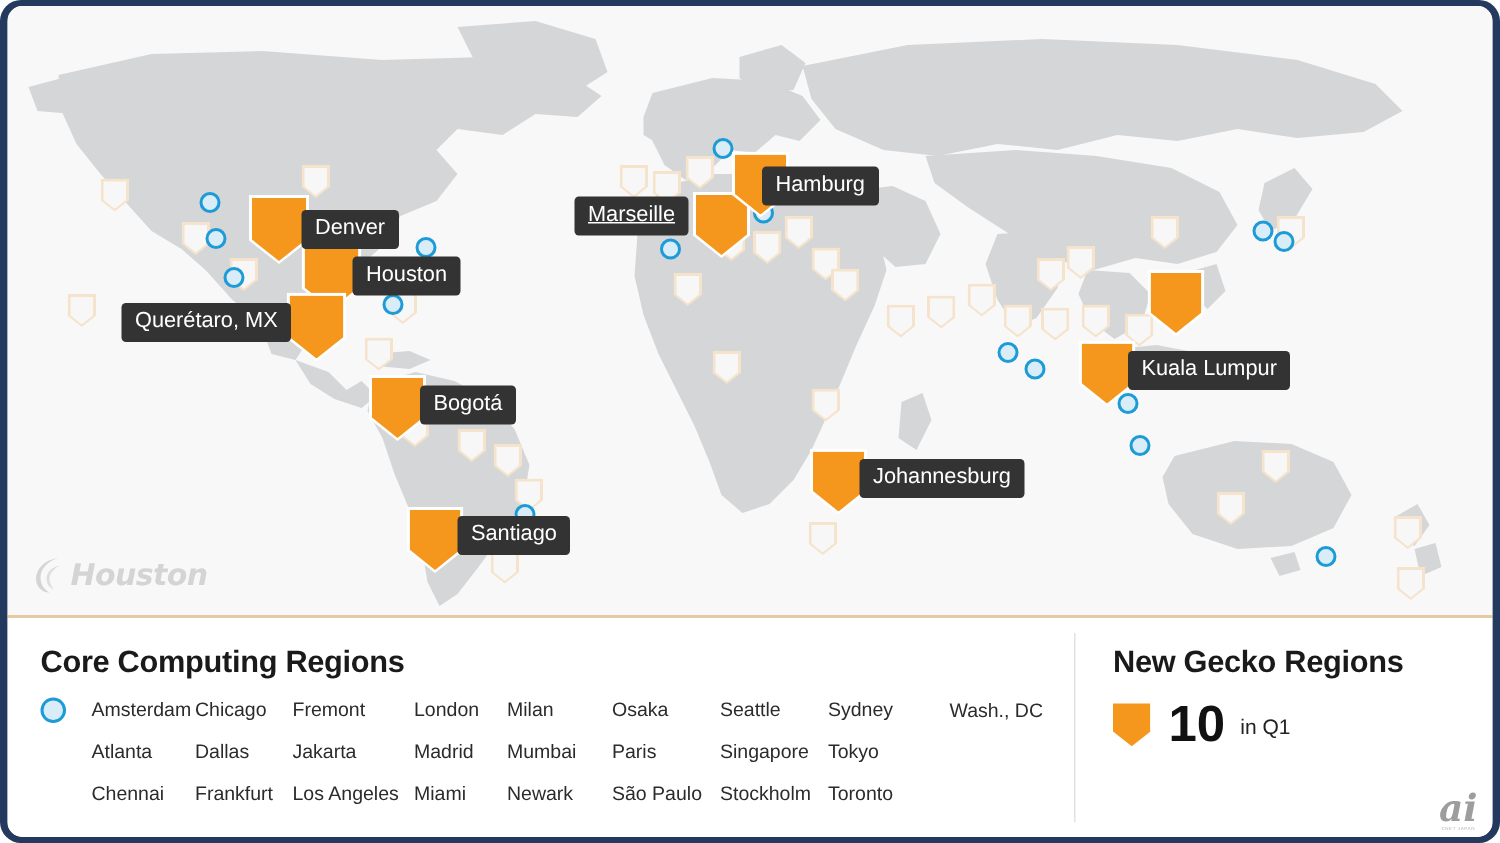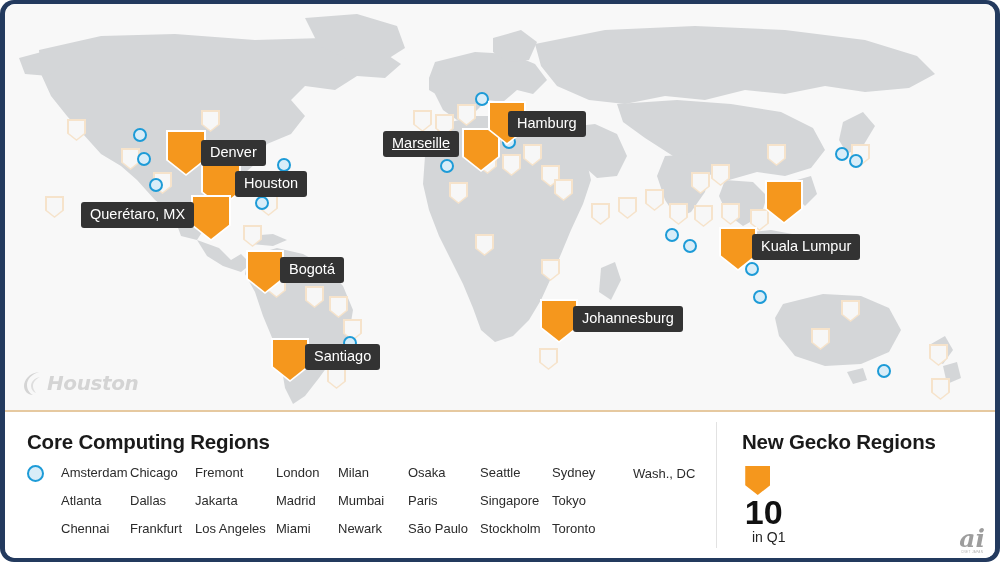--- a/index.html
+++ b/index.html
@@ -150,21 +150,21 @@
     font-size: 13px; color: #2b2b2b;
   }
   #city-grid span { white-space: nowrap; line-height: 1; }
 
   #gecko-title {
     position: absolute; left: 25px; top: 18px;
     font-size: 20.5px; font-weight: 700; color: #1a1a1a;
     letter-spacing: -0.2px;
   }
   .stat-row { position: absolute; display: flex; align-items: center; }
-  #stat-q1 { left: 25px; top: 54px; flex-direction: column; }
+  #stat-q1 { left: 25px; top: 54px; }
   #stat-2024 { left: 25px; top: 96px; }
   .stat-mk { width: 25px; height: 29px; margin-right: 12px; flex: 0 0 auto; }
   .stat-mk.filled {
     background: #f5971d;
     clip-path: polygon(0% 0%, 100% 0%, 100% 66%, 50% 100%, 0% 66%);
   }
   .stat-mk.outline {
     background: #f0d6b6;
     clip-path: polygon(0% 0%, 100% 0%, 100% 66%, 50% 100%, 0% 66%);
     position: relative;

